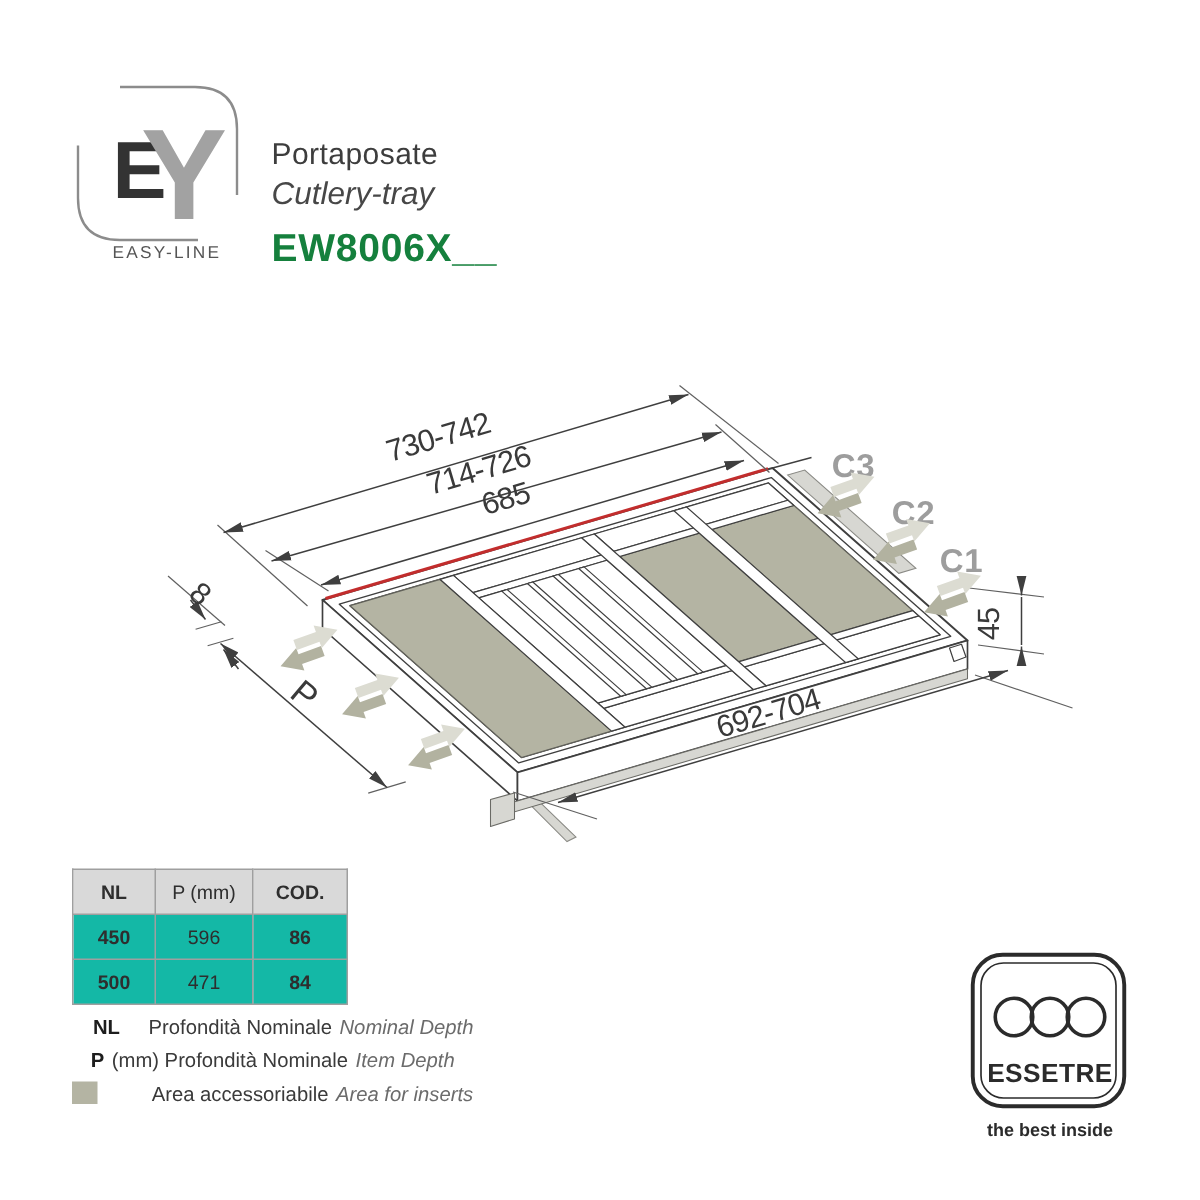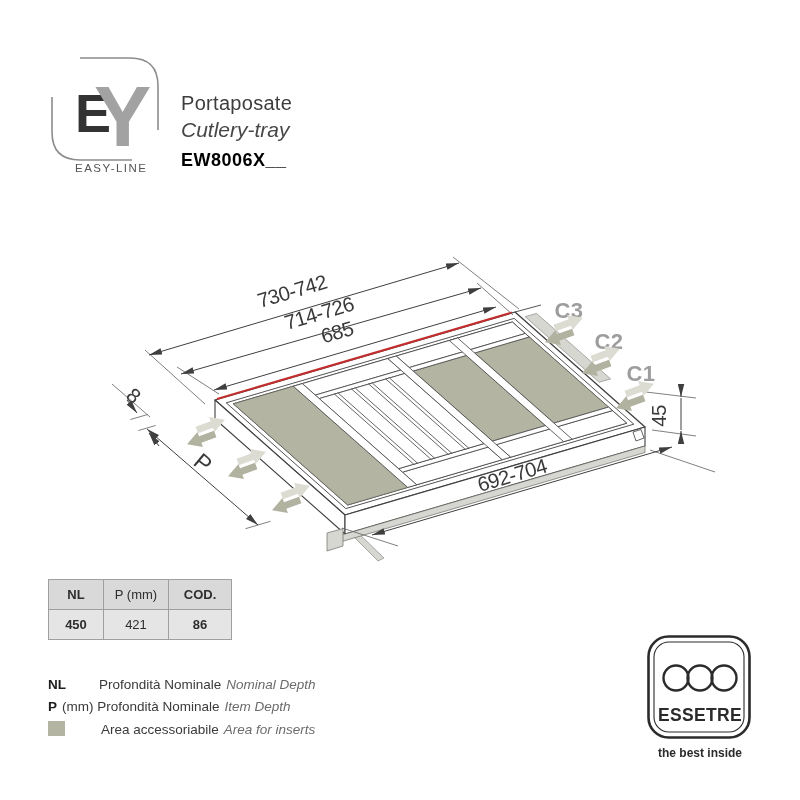--- a/index.html
+++ b/index.html
@@ -3,35 +3,35 @@
 <meta charset="utf-8">
 <style>
   html,body{margin:0;padding:0;background:#ffffff;}
   .page{position:relative;width:800px;height:800px;background:#fff;overflow:hidden;
         font-family:"Liberation Sans",sans-serif;color:#2e2e2e;}
   
   .ey-logo{position:absolute;left:48px;top:50px;width:115px;height:125px;}
   .product{position:absolute;left:181px;top:64px;margin-top:28px;}
   .product .it{font-size:20px;color:#3d3d3d;letter-spacing:.3px;}
   .product .en{font-size:21px;font-style:italic;color:#474747;margin-top:3px;}
-  .product .model{font-size:18px;font-weight:bold;color:#000000;margin-top:8px;letter-spacing:.5px;}
+  .product .model{font-size:26px;font-weight:bold;color:#15803d;margin-top:8px;letter-spacing:.5px;}
   
   .drawing{position:absolute;left:0;top:0;width:800px;height:800px;}
   .dim{font-size:20.5px;fill:#3a3a3a;letter-spacing:-0.6px;}
   .dimbig{font-size:23px;fill:#3a3a3a;}
   .clabel{font-size:22px;font-weight:bold;fill:#9d9d9d;letter-spacing:.5px;}
   
   .spec-table{position:absolute;left:48px;top:579px;border-collapse:collapse;font-size:13px;}
-  .spec-table td{border:1px solid #9f9f9f;text-align:center;height:27px;background:#e5e5e5;color:#2e2e2e;}
+  .spec-table td{border:1px solid #9f9f9f;text-align:center;height:27px;background:#14b8a6;color:#2e2e2e;}
   .spec-table tr.hdr td{background:#d9d9d9;font-weight:bold;}
   .spec-table td.c0{width:52px;font-weight:bold;}
   .spec-table td.c1{width:62px;}
   .spec-table td.c2{width:60px;font-weight:bold;}
   
-  .legend{position:absolute;left:48px;top:677px;font-size:13.5px;color:#3a3a3a;}
+  .legend{position:absolute;left:48px;top:677px;font-size:13.5px;color:#3a3a3a;text-align:center;}
   .legend .row{margin-bottom:7px;white-space:nowrap;}
   .legend .key{font-weight:bold;color:#1d1d1d;margin-right:5px;}
   .legend .k1{display:inline-block;min-width:46px;}
   .legend .it{margin-right:5px;}
   .legend .en{font-style:italic;color:#6b6b6b;}
   .legend .swatch{display:inline-block;width:17px;height:15px;background:#b4b4a3;
                   vertical-align:-2px;margin-right:36px;}
   
   .essetre{position:absolute;left:646px;top:634px;width:110px;height:128px;}
 </style>
@@ -158,22 +158,27 @@
 
   <table class="spec-table">
     <tbody>
       <tr class="hdr">
         <td class="c0">NL</td>
         <td class="c1" style="font-weight:normal">P (mm)</td>
         <td class="c2">COD.</td>
       </tr>
       <tr>
         <td class="c0">450</td>
-        <td class="c1">421</td>
+        <td class="c1">596</td>
         <td class="c2">86</td>
+      </tr>
+      <tr>
+        <td class="c0">500</td>
+        <td class="c1">471</td>
+        <td class="c2">84</td>
       </tr>
     </tbody>
   </table>
 
   <div class="legend">
     <div class="row">
       <span class="key k1">NL</span><span class="it">Profondità Nominale</span><span class="en">Nominal Depth</span>
     </div>
     <div class="row">
       <span class="key">P</span><span class="it">(mm) Profondità Nominale</span><span class="en">Item Depth</span>

